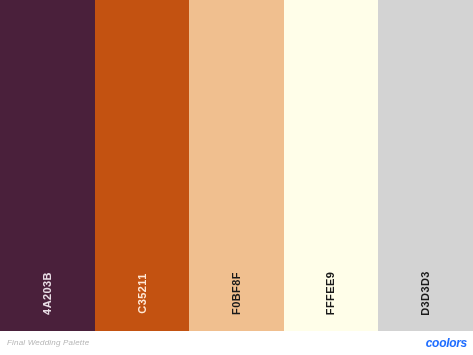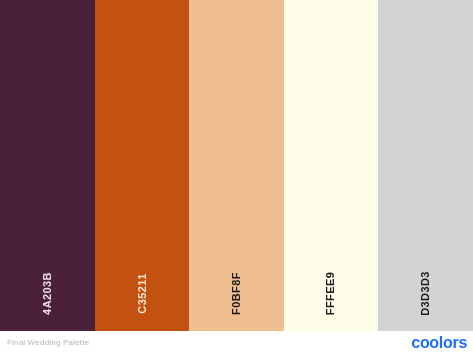--- a/index.html
+++ b/index.html
@@ -49,30 +49,31 @@
   }
   .footer-bar {
     flex: 1 1 auto;
     height: 24px;
     background: #ffffff;
     display: flex;
     align-items: center;
     justify-content: space-between;
     padding: 0 6px 0 7px;
     box-sizing: border-box;
+    font-style: italic;
   }
   .palette-name {
     font-size: 8px;
     color: #b5b5b5;
     font-family: "Liberation Sans", sans-serif;
     letter-spacing: 0.2px;
     line-height: 1;
   }
   .brand-logo {
-    font-size: 16px;
+    font-size: 12px;
     font-weight: bold;
     color: #1f6dff;
     font-family: "Liberation Sans", sans-serif;
     letter-spacing: -0.3px;
     line-height: 1;
   }
 </style>
 </head>
 <body>
 

